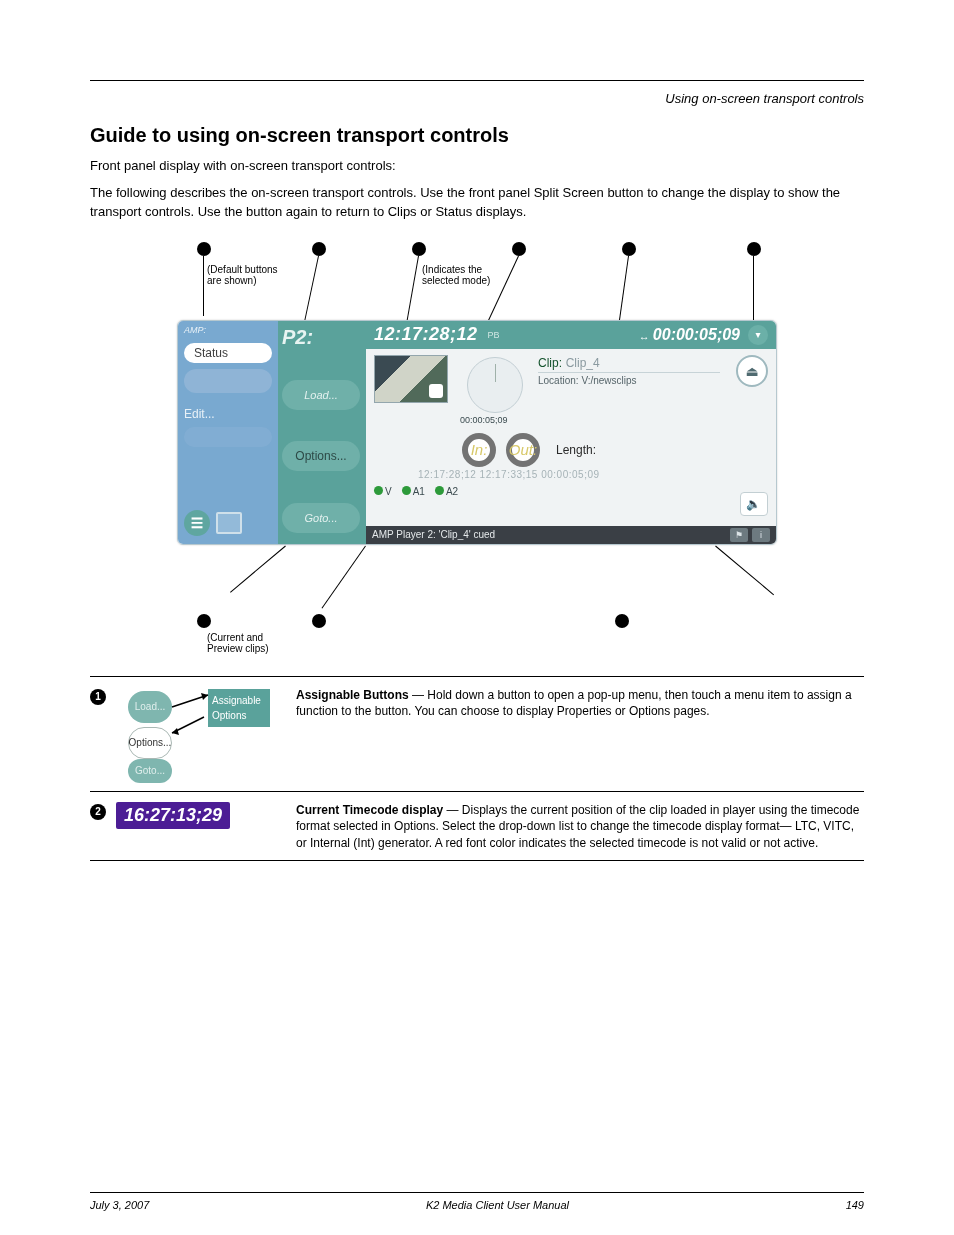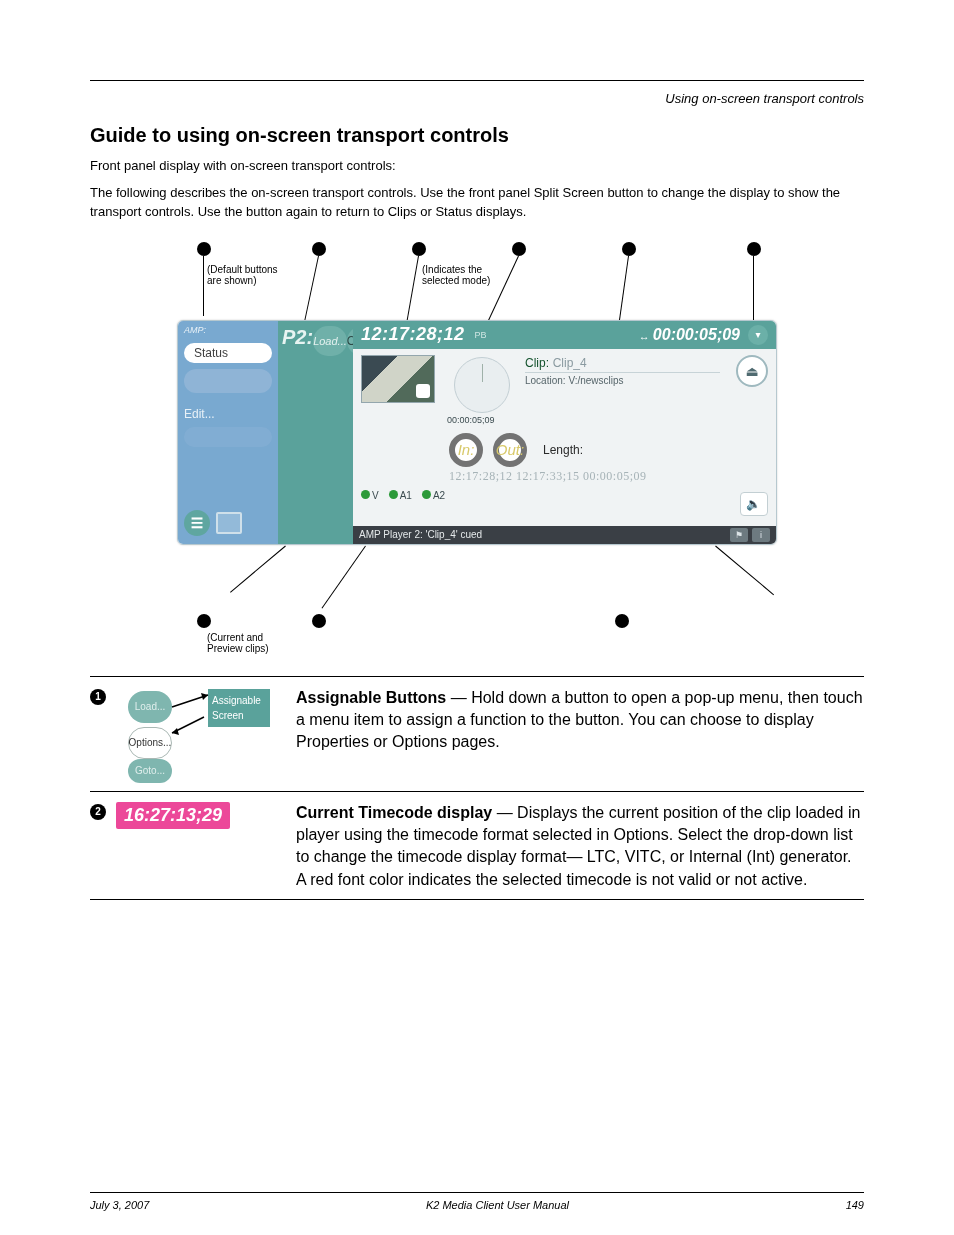--- a/index.html
+++ b/index.html
@@ -106,25 +106,25 @@
     display: flex; align-items: center; justify-content: center;
     font-size: 14px; font-weight: bold;
   }
   .square-btn {
     width: 26px; height: 22px;
     border: 2px solid #cfe0ea;
     background: rgba(255,255,255,.2);
     border-radius: 2px;
   }
   .midcol {
-    width: 75px;
+    width: 88px;
     background: #5aa29b;
     padding: 5px 4px;
     display: flex;
-    flex-direction: row;
+    flex-direction: column;
     justify-content: space-between;
   }
   .p2 {
     font-style: italic;
     font-weight: bold;
     font-size: 20px;
     color: #e8f4f2;
     margin-bottom: 6px;
   }
   .mbtn {
@@ -220,23 +220,23 @@
     font-size: 11px;
   }
   .io-circ {
     width:34px;height:34px;border-radius:50%;
     border:6px solid #737373; background:#fff;
     display:flex;align-items:center;justify-content:center;
     color:#d8c96a;font-size:15px;font-style:italic;
   }
   .len-lbl { color:#2a2a2a; font-size:12px; margin-left:6px;}
   .tc-triple {
-    padding: 2px 10px 0 96px;
-    font-size: 12px; color:#a6b3b7;
-    font-family: Liberation Serif, serif;
+    padding: 2px 10px 0 52px;
+    font-size: 10px; color:#a6b3b7;
+    font-family: Liberation Sans, sans-serif;
     letter-spacing: .5px;
   }
   .spkr {
     position:absolute; right:8px; bottom:28px;
     width:28px;height:24px;border-radius:4px;
     border:1px solid #c3cfd3;background:#fff;
     display:flex;align-items:center;justify-content:center;
     font-size:12px;color:#445559;
   }
   .trackrow {
@@ -262,33 +262,33 @@
   .divider { border-top:1px solid #000; margin: 14px 0 6px 0;}
   .legend-row { display:flex; gap:10px; padding:4px 0;}
   .leg-num {
     width:16px;height:16px;border-radius:50%;background:#000;color:#fff;
     display:flex;align-items:center;justify-content:center;font-size:10px;font-weight:bold;
     flex:0 0 16px; margin-top:2px;
   }
   .leg-diag {
     width:170px; flex:0 0 170px; position:relative; height:96px;
   }
-  .leg-text { flex:1; font-size:16px; line-height:1.4;}
+  .leg-text { flex:1; font-size:12px; line-height:1.4;}
   .leg-text .bold { font-weight:bold;}
   .leg-circ {
     width:44px;height:32px;border-radius:16px;background:#7fb6af;color:#dfeeec;
     font-size:10px;display:flex;align-items:center;justify-content:center;position:absolute;
   }
   .leg-box {
     width:62px;background:#5aa29b;color:#fff;font-size:10px;
     position:absolute; padding:4px 4px;
   }
   .leg-box div{padding:2px 0;}
   .tc-badge {
-    background:#ec4899;color:#fff;font-style:italic;font-weight:900;
+    background:#4c1d95;color:#fff;font-style:italic;font-weight:900;
     font-size:18px;padding:3px 8px;border-radius:2px;display:inline-block;
     font-family:"Arial Black",Arial,sans-serif;
   }
   .footer {
     position:absolute; bottom:24px; left:90px; right:90px;
     border-top:1px solid #000;
     display:flex; justify-content:space-between;
     font-size:11px; font-style:italic; padding-top:6px;
   }
   
@@ -417,21 +417,21 @@
 
   <div class="divider"></div>
   <div class="legend-row">
     <div class="leg-num">1</div>
     <div class="leg-diag">
       <div class="leg-circ" style="top:4px;left:12px;">Load...</div>
       <div class="leg-circ" style="top:40px;left:12px;background:#fff;color:#333;border:1px solid #aab8b4;">Options...</div>
       <div class="leg-circ" style="top:72px;left:12px;height:24px;">Goto...</div>
       <div class="leg-box" style="top:2px;left:92px;">
         <div>Assignable</div>
-        <div>Screen</div>
+        <div>Options</div>
       </div>
       <svg width="170" height="96" style="position:absolute;top:0;left:0;">
         <line x1="56" y1="20" x2="92" y2="8" stroke="#000" stroke-width="1.5"></line>
         <polygon points="92,8 85,6 87,13" fill="#000"></polygon>
         <line x1="56" y1="46" x2="88" y2="30" stroke="#000" stroke-width="1.5"></line>
         <polygon points="56,46 63,48 61,41" fill="#000"></polygon>
       </svg>
     </div>
     <div class="leg-text">
       <span class="bold">Assignable Buttons</span><span> — Hold down a button to open a pop-up menu, then touch a menu item to assign a function to the button. You can choose to display Properties or Options pages.</span>

